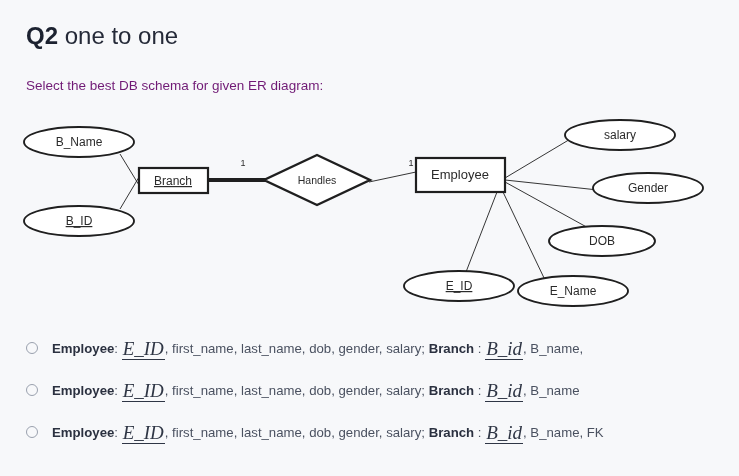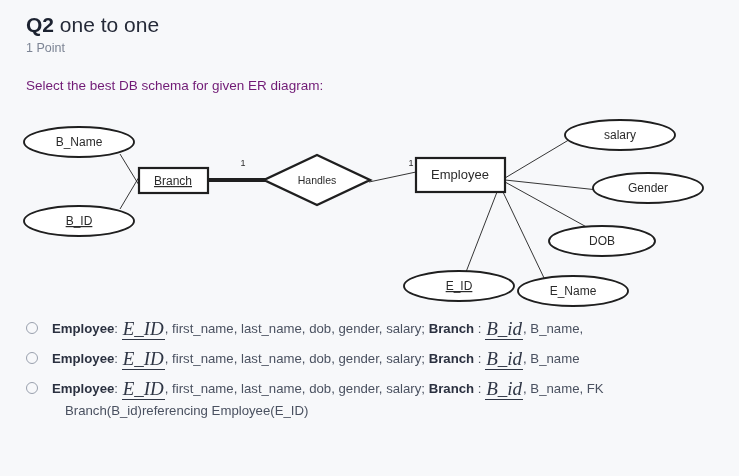--- a/index.html
+++ b/index.html
@@ -17,25 +17,26 @@
   }
 
   
   .q-header {
     position: absolute;
     left: 26px;
     top: 13px;
     width: 690px;
   }
   .q-title {
-    font-size: 21px;
+    font-size: 24px;
     line-height: 24px;
     color: #252a38;
     font-weight: 400;
     white-space: nowrap;
+    margin-top: 11px;
   }
   .q-title .q-num {
     font-weight: 700;
     color: #1c2230;
   }
   .q-points {
     font-size: 12.5px;
     line-height: 16px;
     color: #7c8494;
     margin-top: 3px;
@@ -87,20 +88,21 @@
     top: 4px;
     width: 12px;
     height: 12px;
     border: 1.6px solid #9aa1ae;
     border-radius: 50%;
     background: #f7f8fa;
     box-sizing: border-box;
   }
   .opt-text {
     display: block;
+    margin-top: 20px;
   }
   .rel-name {
     font-weight: 700;
     color: #2b3140;
   }
   .pk {
     font-family: "Liberation Serif", serif;
     font-style: italic;
     font-size: 19px;
     color: #2f3645;
@@ -116,21 +118,20 @@
   }
 </style>
 </head>
 <body>
 
 <div class="q-header">
   <div class="q-title">
     <span class="q-num">Q2</span>
     <span>one to one</span>
   </div>
-  <div class="q-points">1 Point</div>
 </div>
 
 <div class="q-prompt">Select the best DB schema for given ER diagram:</div>
 
 <div class="er-wrap">
   <svg width="739" height="200" viewBox="0 0 739 200">
     <g fill="none" stroke="#1f1f1f">
 
       <line x1="120" y1="44" x2="142" y2="80" stroke-width="0.9"></line>
       <line x1="120" y1="99" x2="142" y2="62" stroke-width="0.9"></line>
@@ -196,17 +197,16 @@
     <span class="radio"></span>
     <span class="opt-text">
       <span class="rel-name">Employee</span><span>: </span><span class="pk">E_ID</span><span>, first_name, last_name, dob, gender, salary; </span><span class="rel-name">Branch</span><span> : </span><span class="pk">B_id</span><span>, B_name</span>
     </span>
   </div>
 
   <div class="option">
     <span class="radio"></span>
     <span class="opt-text">
       <span class="rel-name">Employee</span><span>: </span><span class="pk">E_ID</span><span>, first_name, last_name, dob, gender, salary; </span><span class="rel-name">Branch</span><span> : </span><span class="pk">B_id</span><span>, B_name, FK</span>
-      <span class="opt-cont">Branch(B_id)referencing Employee(E_ID)</span>
     </span>
   </div>
 
 </div>
 
 </body></html>

